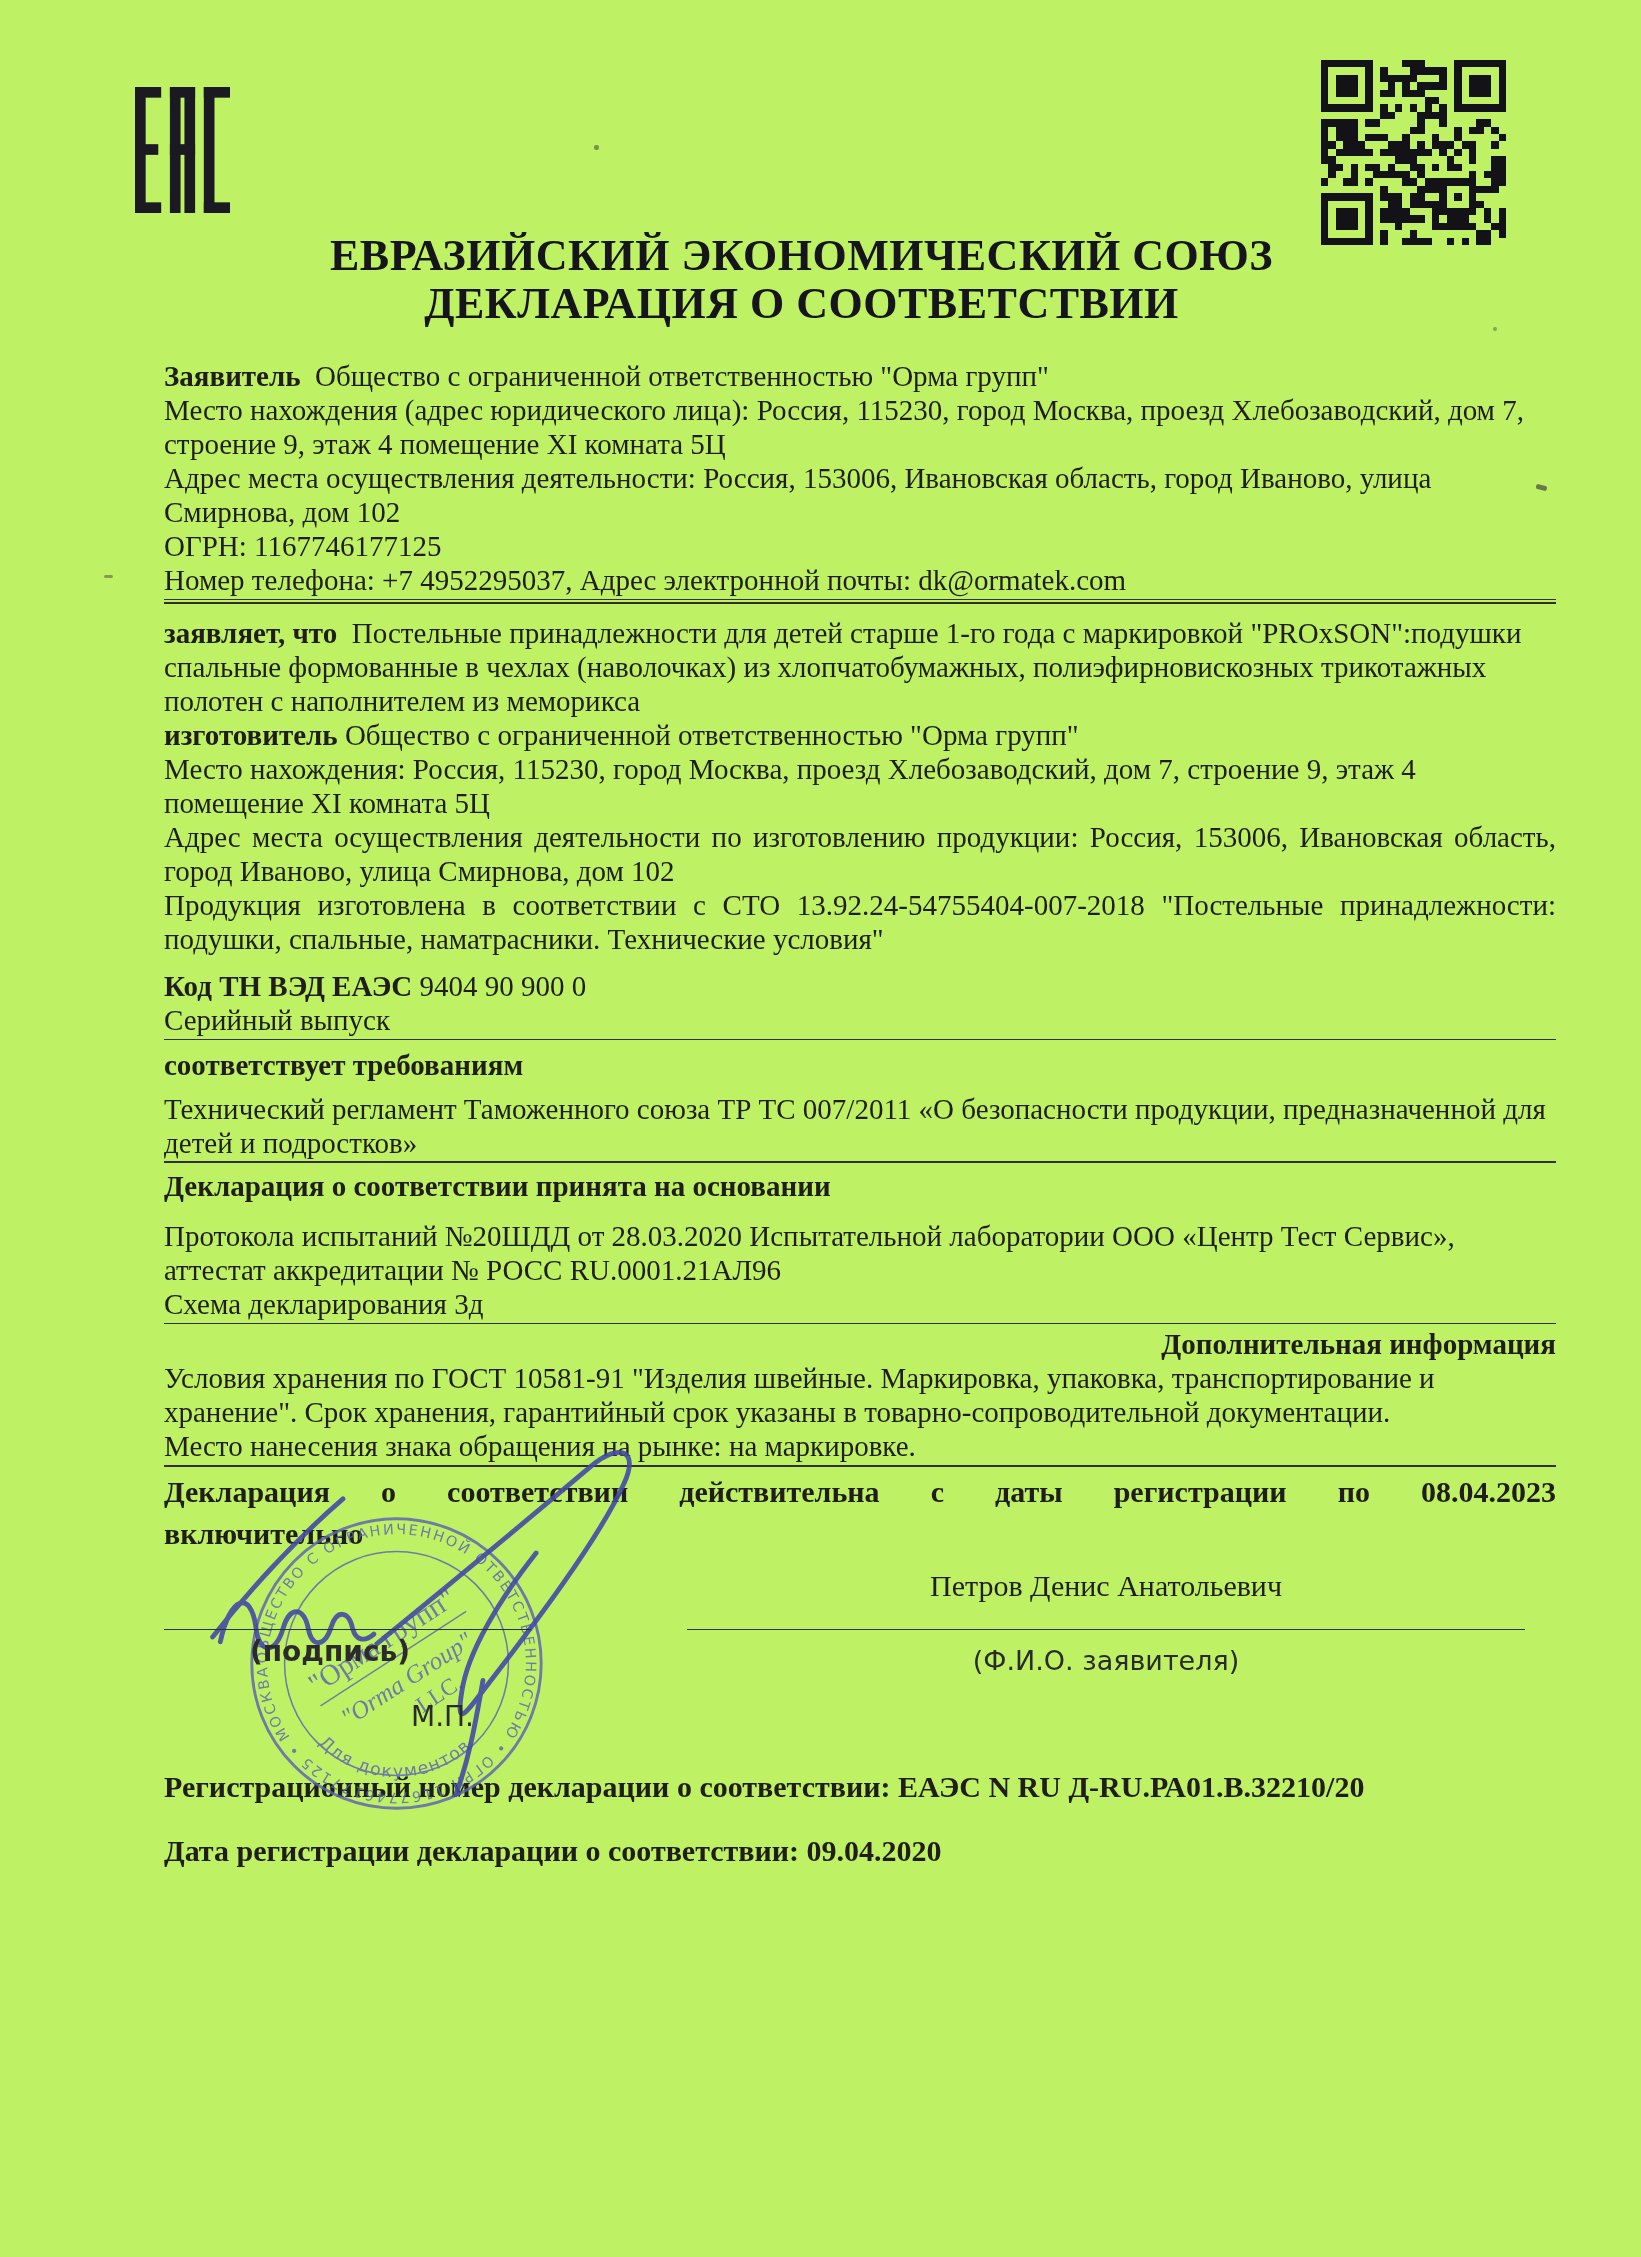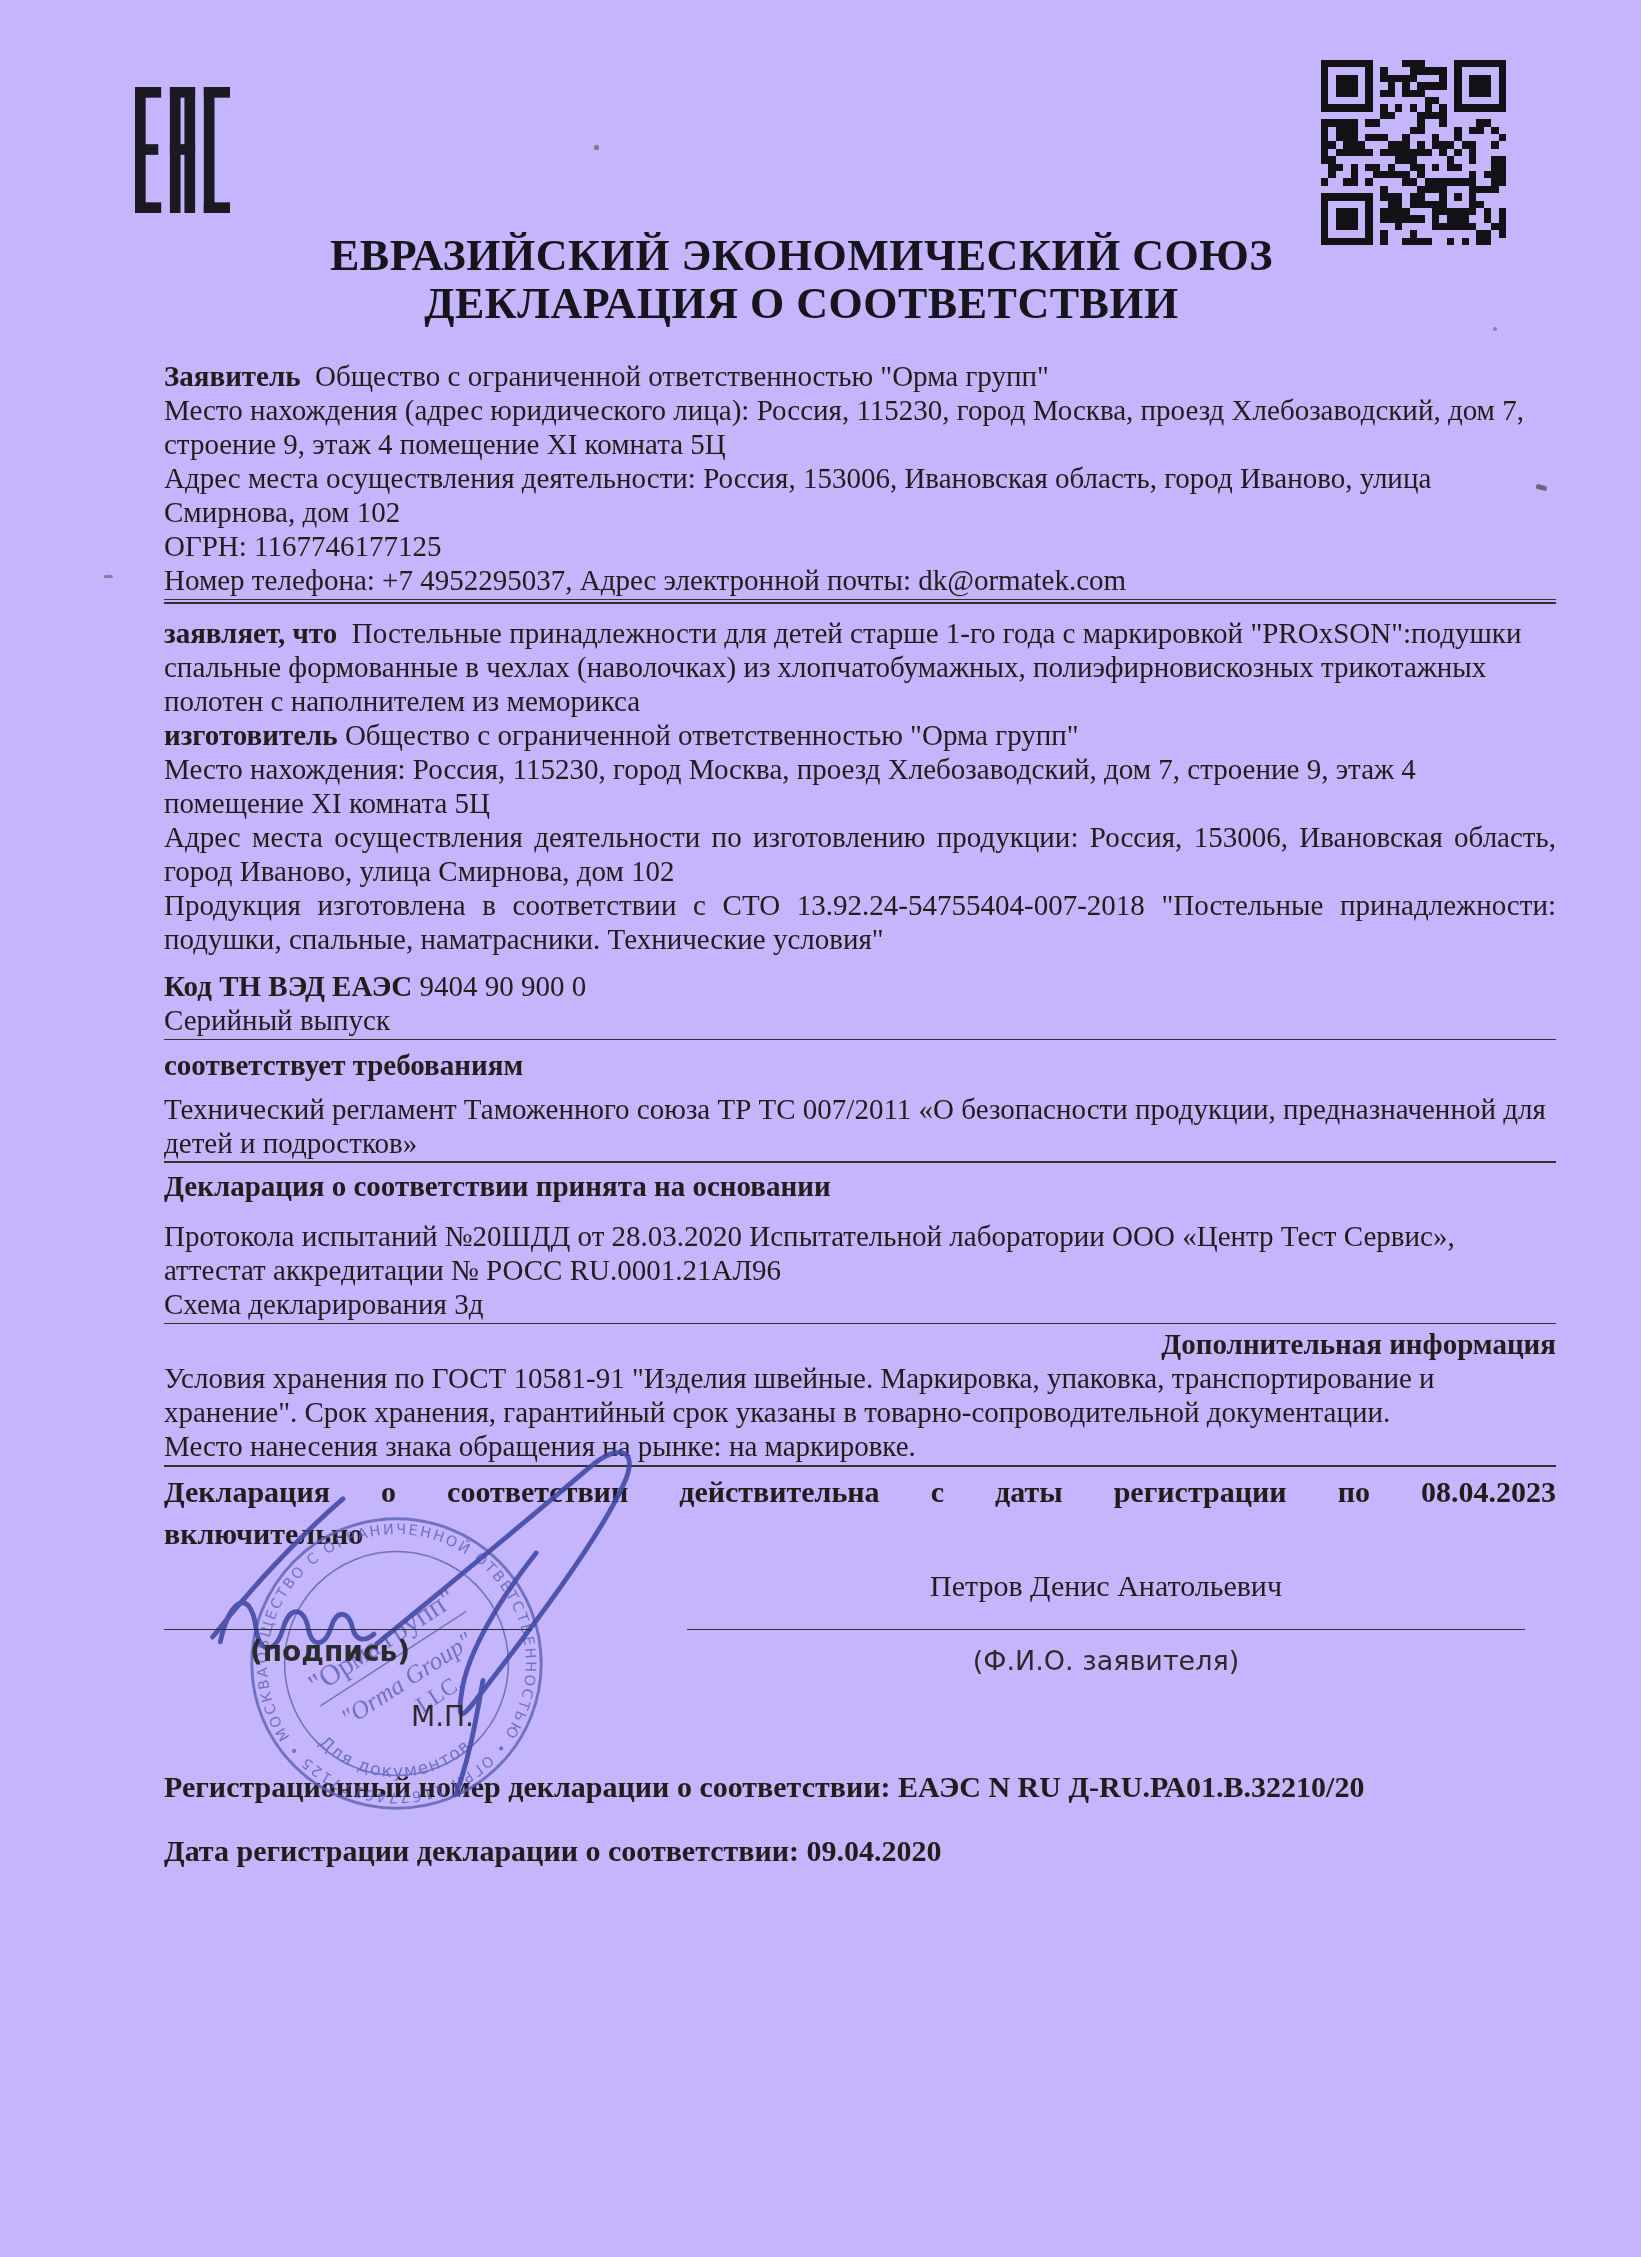--- a/index.html
+++ b/index.html
@@ -1,17 +1,17 @@
 <!DOCTYPE html>
 <html><head>
 <meta charset="utf-8">
 <style>
   html,body{margin:0;padding:0;background:#8a8a8a;}
   #page{
-    position:relative;width:1641px;height:2257px;background:#c4b5fd;
+    position:relative;width:1641px;height:2257px;background:#bef264;
     font-family:"Liberation Serif", serif;color:#201d1a;overflow:hidden;
     box-shadow:0 0 13.5px rgba(0,0,0,.4);
   }
   
   .eac-logo{position:absolute;left:135px;top:87px;width:95px;height:126px;}
   .qr{position:absolute;left:1321px;top:60px;width:185px;height:185px;}
   .title-wrap{position:absolute;left:0;top:232px;width:1603px;text-align:center;}
   .title-line{font-weight:bold;font-size:44px;line-height:48px;letter-spacing:0.5px;color:#17151c;}
   
   .content{position:absolute;left:164px;top:359px;width:1392px;}

